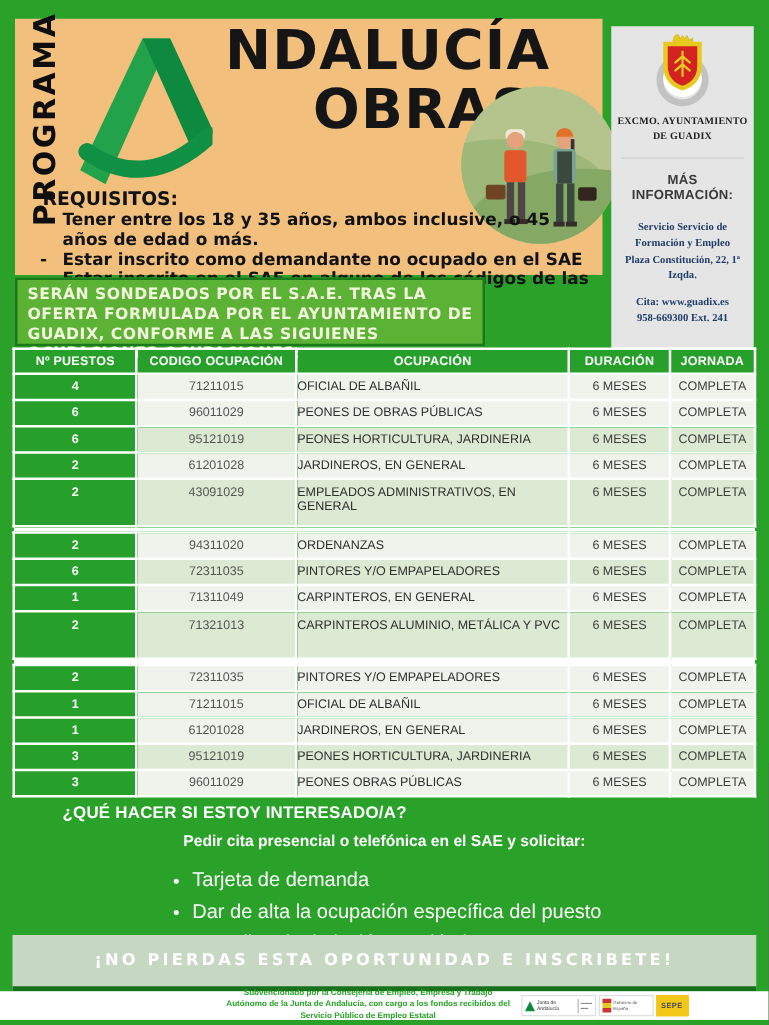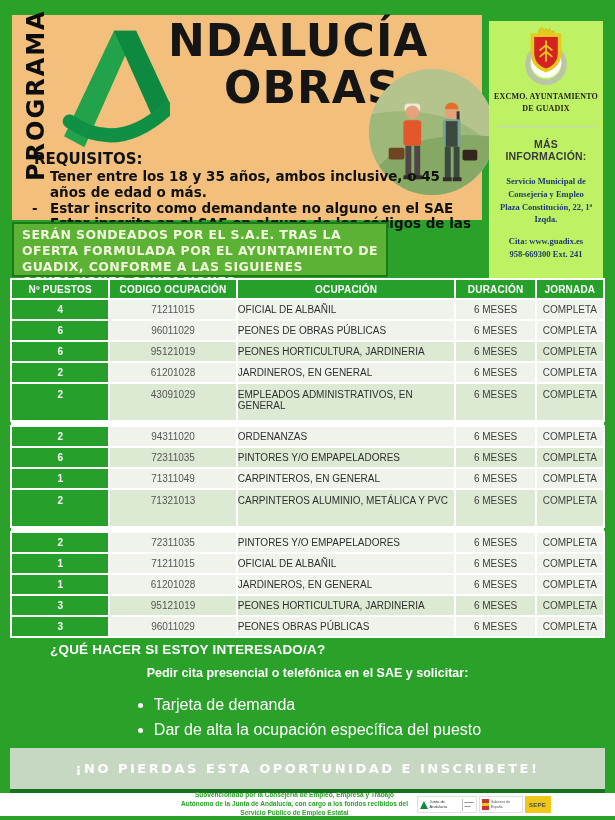--- a/index.html
+++ b/index.html
@@ -16,42 +16,42 @@
     position:absolute; left:12px; top:15px; width:470px; height:205px;
     background:var(--hero-orange,#f2c07c);
   }
   .programa {
     position:absolute; left:10px; top:14px; height:152px;
     writing-mode:vertical-rl; transform:rotate(180deg);
     font-size:24px; font-weight:800; letter-spacing:2px; color:#0d0d0d;
     font-family:"DejaVu Sans","Liberation Sans",sans-serif;
   }
   .logo-a { position:absolute; left:46px; top:14px; width:112px; height:122px; }
-  .titles { position:absolute; left:156px; top:4px; line-height:1; }
+  .titles { position:absolute; left:168px; top:4px; line-height:1;text-align:center; }
   .t1, .t2 {
     font-family:"DejaVu Sans","Liberation Sans",sans-serif;
     font-weight:900; font-size:44px; color:var(--title-black,#151515);
     letter-spacing:1px; line-height:1.02;
   }
   .t2 { margin-left:56px; margin-top:2px; }
   .workers { position:absolute; left:356px; top:53px; width:128px; height:128px; }
   .reqs {
     position:absolute; left:12px; top:136px; width:452px;
     color:#111; font-weight:800; font-size:13.5px; line-height:1.16;
     font-family:"DejaVu Sans","Liberation Sans",sans-serif;
   }
   .req-head { font-size:15px; padding-left:10px; margin-bottom:1px; }
   .reqs ul { list-style:none; margin:0; padding:0; }
   .reqs li { position:relative; padding-left:26px; }
   .reqs li::before { content:"-"; position:absolute; left:8px; }
 
   
   .sidebar {
     position:absolute; left:489px; top:21px; width:114px; height:312px;
-    background:#bef264; padding:5px 3px; text-align:center;
+    background:#e5e5e5; padding:5px 3px; text-align:center;
   }
   .coat { width:58px; height:60px; margin:0 auto; display:block; }
   .sb-org {
     margin-top:5px; font-family:"Liberation Serif",serif; font-weight:700;
     font-size:8px; color:#1d1d1d; line-height:1.5; letter-spacing:.2px;
   }
   .sb-dept {
     margin-top:13px; font-family:"Liberation Serif",serif; font-weight:700;
     font-size:8px; color:var(--dept-red,#cc1111); line-height:1.55;
   }
@@ -183,39 +183,39 @@
         <rect x="76" y="111" width="9" height="4" fill="#332c2a"></rect>
         <rect x="86" y="111" width="9" height="4" fill="#332c2a"></rect>
         <rect x="96" y="83" width="15" height="11" rx="2" fill="#33261c"></rect>
       </g>
     </svg>
 
     <div class="reqs">
       <div class="req-head">REQUISITOS:</div>
       <ul>
         <li>Tener entre los 18 y 35 años, ambos inclusive, o 45 años de edad o más.</li>
-        <li>Estar inscrito como demandante no alguno en el SAE</li>
+        <li>Estar inscrito como demandante no ocupado en el SAE</li>
         <li>Estar inscrito en el SAE en alguno de los códigos de las ofertas que vamos a solicitar:</li>
       </ul>
     </div>
   </section>
 
   <aside class="sidebar">
     <svg class="coat" viewBox="0 0 64 66">
       <circle cx="32" cy="42" r="20" fill="none" stroke="#b9b9b9" stroke-width="6" opacity="0.8"></circle>
       <circle cx="32" cy="40" r="17" fill="#fff"></circle>
       <path d="M23 9 h18 v-4 l-3 1.5 -2 -4 -2 3 -2 -3 -2 3 -2 -4 -3 1.5 z" fill="#e8c91e" stroke="#caa500" stroke-width="0.5"></path>
       <path d="M17 10 h30 v20 c0 11 -8 17 -15 19 c-7 -2 -15 -8 -15 -19 z" fill="#d42222" stroke="#e8c91e" stroke-width="4"></path>
       <path d="M32 16 v23 M32 21 l-7 6 M32 21 l7 6 M32 28 l-7 6 M32 28 l7 6" stroke="#e8c91e" stroke-width="2" fill="none"></path>
     </svg>
     <div class="sb-org">EXCMO. AYUNTAMIENTO DE GUADIX</div>
     <div class="sb-divider"></div>
     <div class="sb-info">MÁS INFORMACIÓN:</div>
     <div class="sb-service">
-      <div>Servicio Municipal de Consejería y Empleo</div>
+      <div>Servicio Servicio de Formación y Empleo</div>
       <div>Plaza Constitución, 22, 1ª Izqda.</div>
     </div>
     <div class="sb-cita">
       <div>Cita: www.guadix.es</div>
       <div>958-669300 Ext. 241</div>
     </div>
   </aside>
 
   <div class="banner">SERÁN SONDEADOS POR EL S.A.E. TRAS LA OFERTA FORMULADA POR EL AYUNTAMIENTO DE GUADIX, CONFORME A LAS SIGUIENES OCUPACIONES OCUPACIONES:</div>
 

